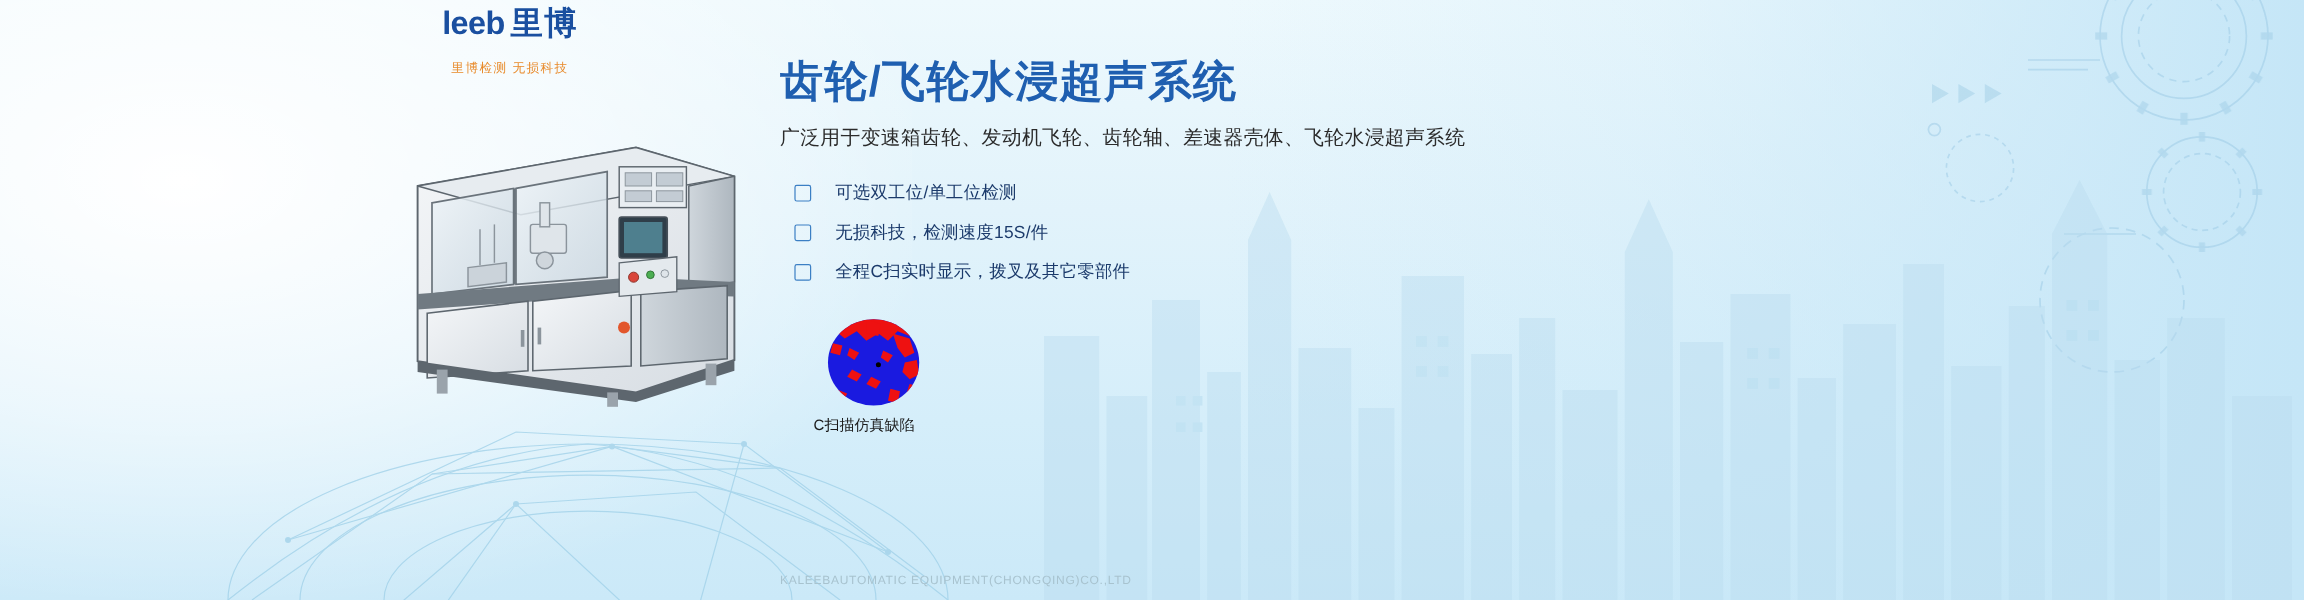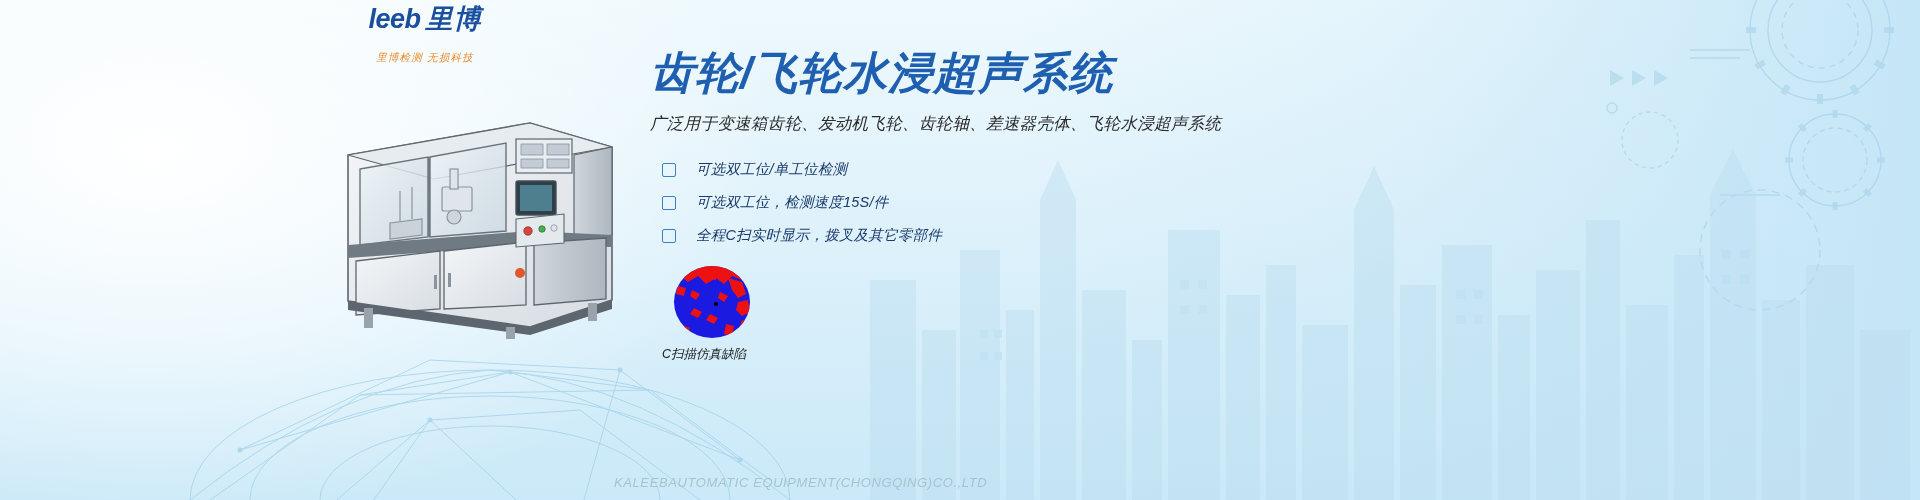--- a/index.html
+++ b/index.html
@@ -9,21 +9,20 @@
     background:#dff2fb;
     position:relative;
   }
 
   
   .banner {
     position:absolute; inset:0;
     background:
       linear-gradient(180deg,#eef9fd 0%,#e2f3fb 35%,#d5eefa 70%,#cbe9f8 100%);
     overflow:hidden;
-    font-style:italic;
   }
   .wash-left {
     position:absolute; left:0; top:0; width:760px; height:100%;
     background:radial-gradient(ellipse at 20% 30%,#ffffff 0%,rgba(255,255,255,0.55) 40%,rgba(255,255,255,0) 75%);
   }
   .wash-right {
     position:absolute; right:0; top:0; width:900px; height:100%;
     background:linear-gradient(270deg,#c5e6f7 0%,rgba(197,230,247,0.25) 60%,rgba(197,230,247,0) 100%);
   }
 
@@ -55,51 +54,51 @@
   }
 
   
   .machine { position:absolute; left:330px; top:95px; width:290px; height:245px; }
   .machine svg { display:block; width:100%; height:100%; }
 
   
   .copy { position:absolute; left:650px; top:48px; width:600px; }
 
   .headline {
-    font-size:44px; font-weight:bold; color:#1f5fb0;
+    font-size:36px; font-weight:bold; color:#1f5fb0;
     letter-spacing:1px; line-height:1.12; white-space:nowrap;
   }
   .subhead {
     margin-top:16px; font-size:16.5px; color:#2b2b2b; letter-spacing:.3px;
     white-space:nowrap;
   }
 
   .features { margin-top:18px; }
   .feature { display:flex; align-items:center; height:33px;text-align:right; }
   .checkbox {
     width:14px; height:14px; border:1.6px solid #3b7fc4; border-radius:2px;
     background:transparent; flex:0 0 auto; margin-left:12px;
   }
   .feature-label {
     margin-left:20px; font-size:14.5px; color:#1b3a6b; letter-spacing:.2px;
     white-space:nowrap;
   }
 
   
-  .cscan { position:absolute; left:672px; top:264px; width:86px; }
+  .cscan { position:absolute; left:688px; top:264px; width:86px; }
   .cscan-disc { width:80px; height:76px; display:block; }
   .cscan-caption {
     margin-top:6px; font-size:12.5px; color:#1b1b1b; white-space:nowrap;
     margin-left:-10px;
   }
 
   
   .footer-brand {
-    position:absolute; left:614px; bottom:10px;
-    font-size:13px; letter-spacing:.6px; color:#a8c3cf;
+    position:absolute; left:650px; bottom:10px;
+    font-size:10px; letter-spacing:.6px; color:#a8c3cf;
     white-space:nowrap;
   }
 </style>
 </head>
 <body>
 
 <div class="banner">
 
   <div class="wash-left"></div>
   <div class="wash-right"></div>
@@ -314,21 +313,21 @@
     <div class="headline">齿轮/飞轮水浸超声系统</div>
     <div class="subhead">广泛用于变速箱齿轮、发动机飞轮、齿轮轴、差速器壳体、飞轮水浸超声系统</div>
 
     <div class="features">
       <div class="feature">
         <span class="checkbox"></span>
         <span class="feature-label">可选双工位/单工位检测</span>
       </div>
       <div class="feature">
         <span class="checkbox"></span>
-        <span class="feature-label">可选双工位，检测速度15S/件</span>
+        <span class="feature-label">无损科技，检测速度15S/件</span>
       </div>
       <div class="feature">
         <span class="checkbox"></span>
         <span class="feature-label">全程C扫实时显示，拨叉及其它零部件</span>
       </div>
     </div>
   </div>
 
   <div class="cscan">
     <svg class="cscan-disc" viewBox="0 0 80 76" xmlns="http://www.w3.org/2000/svg">

